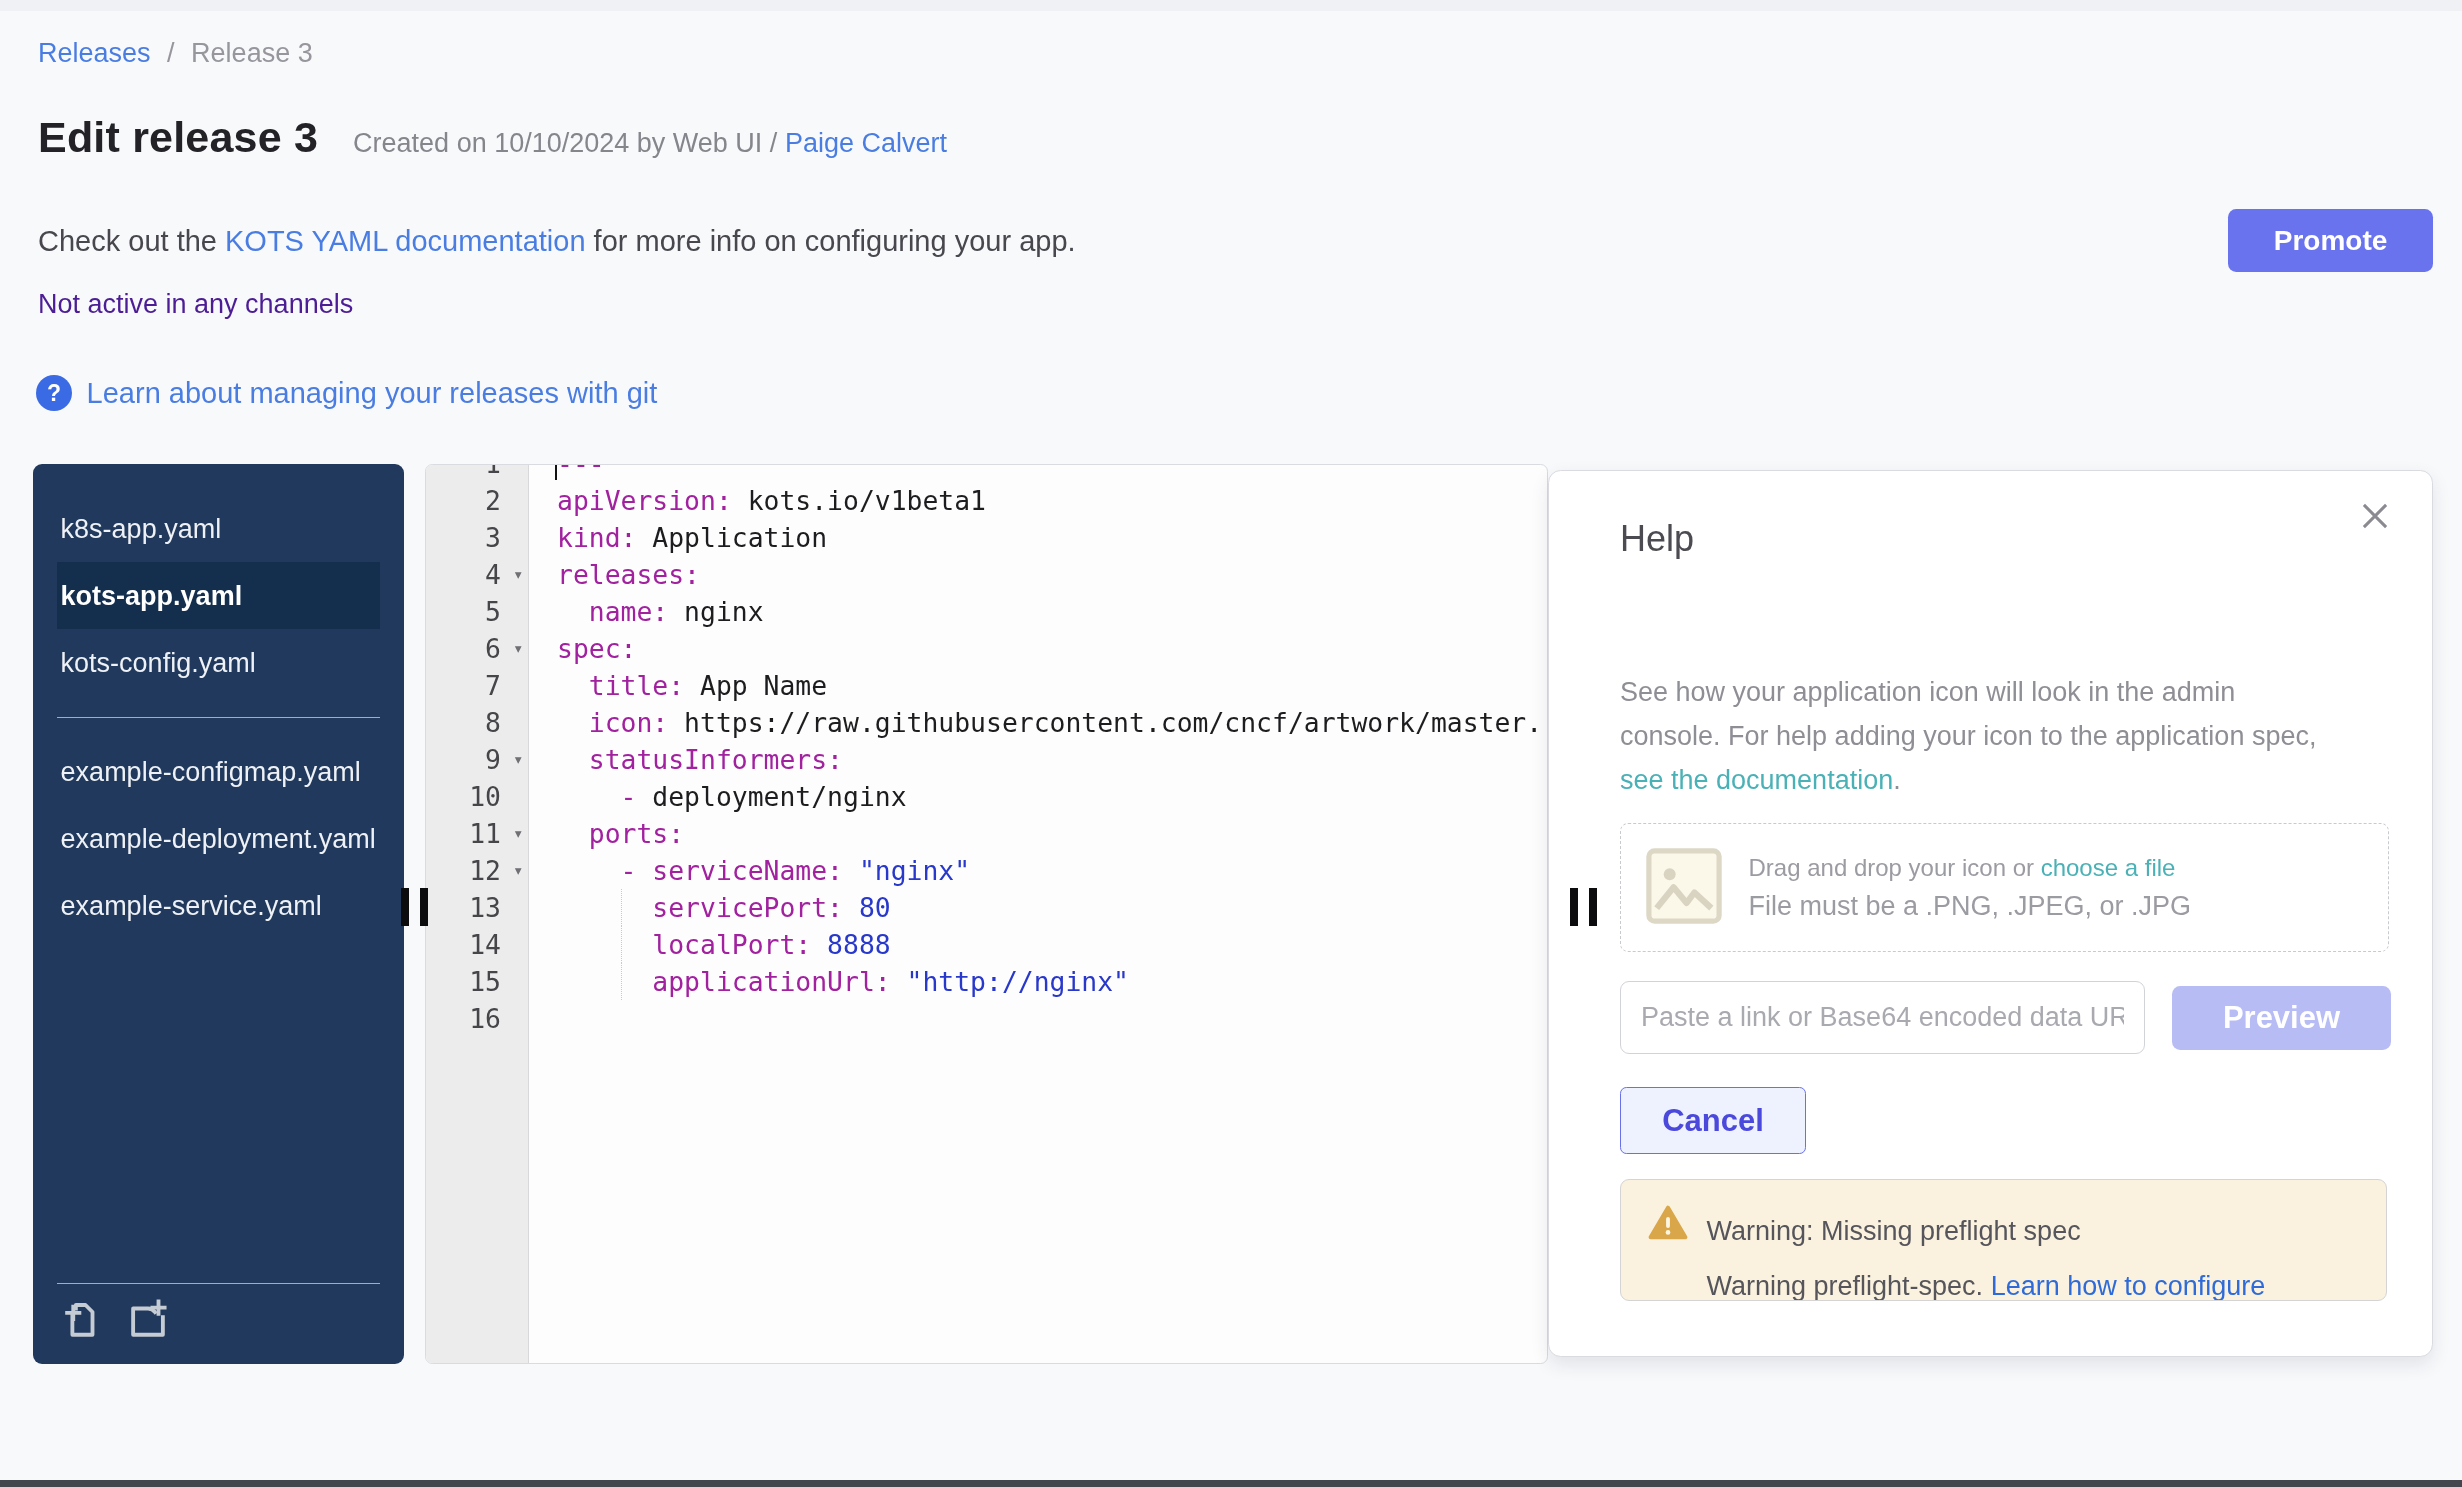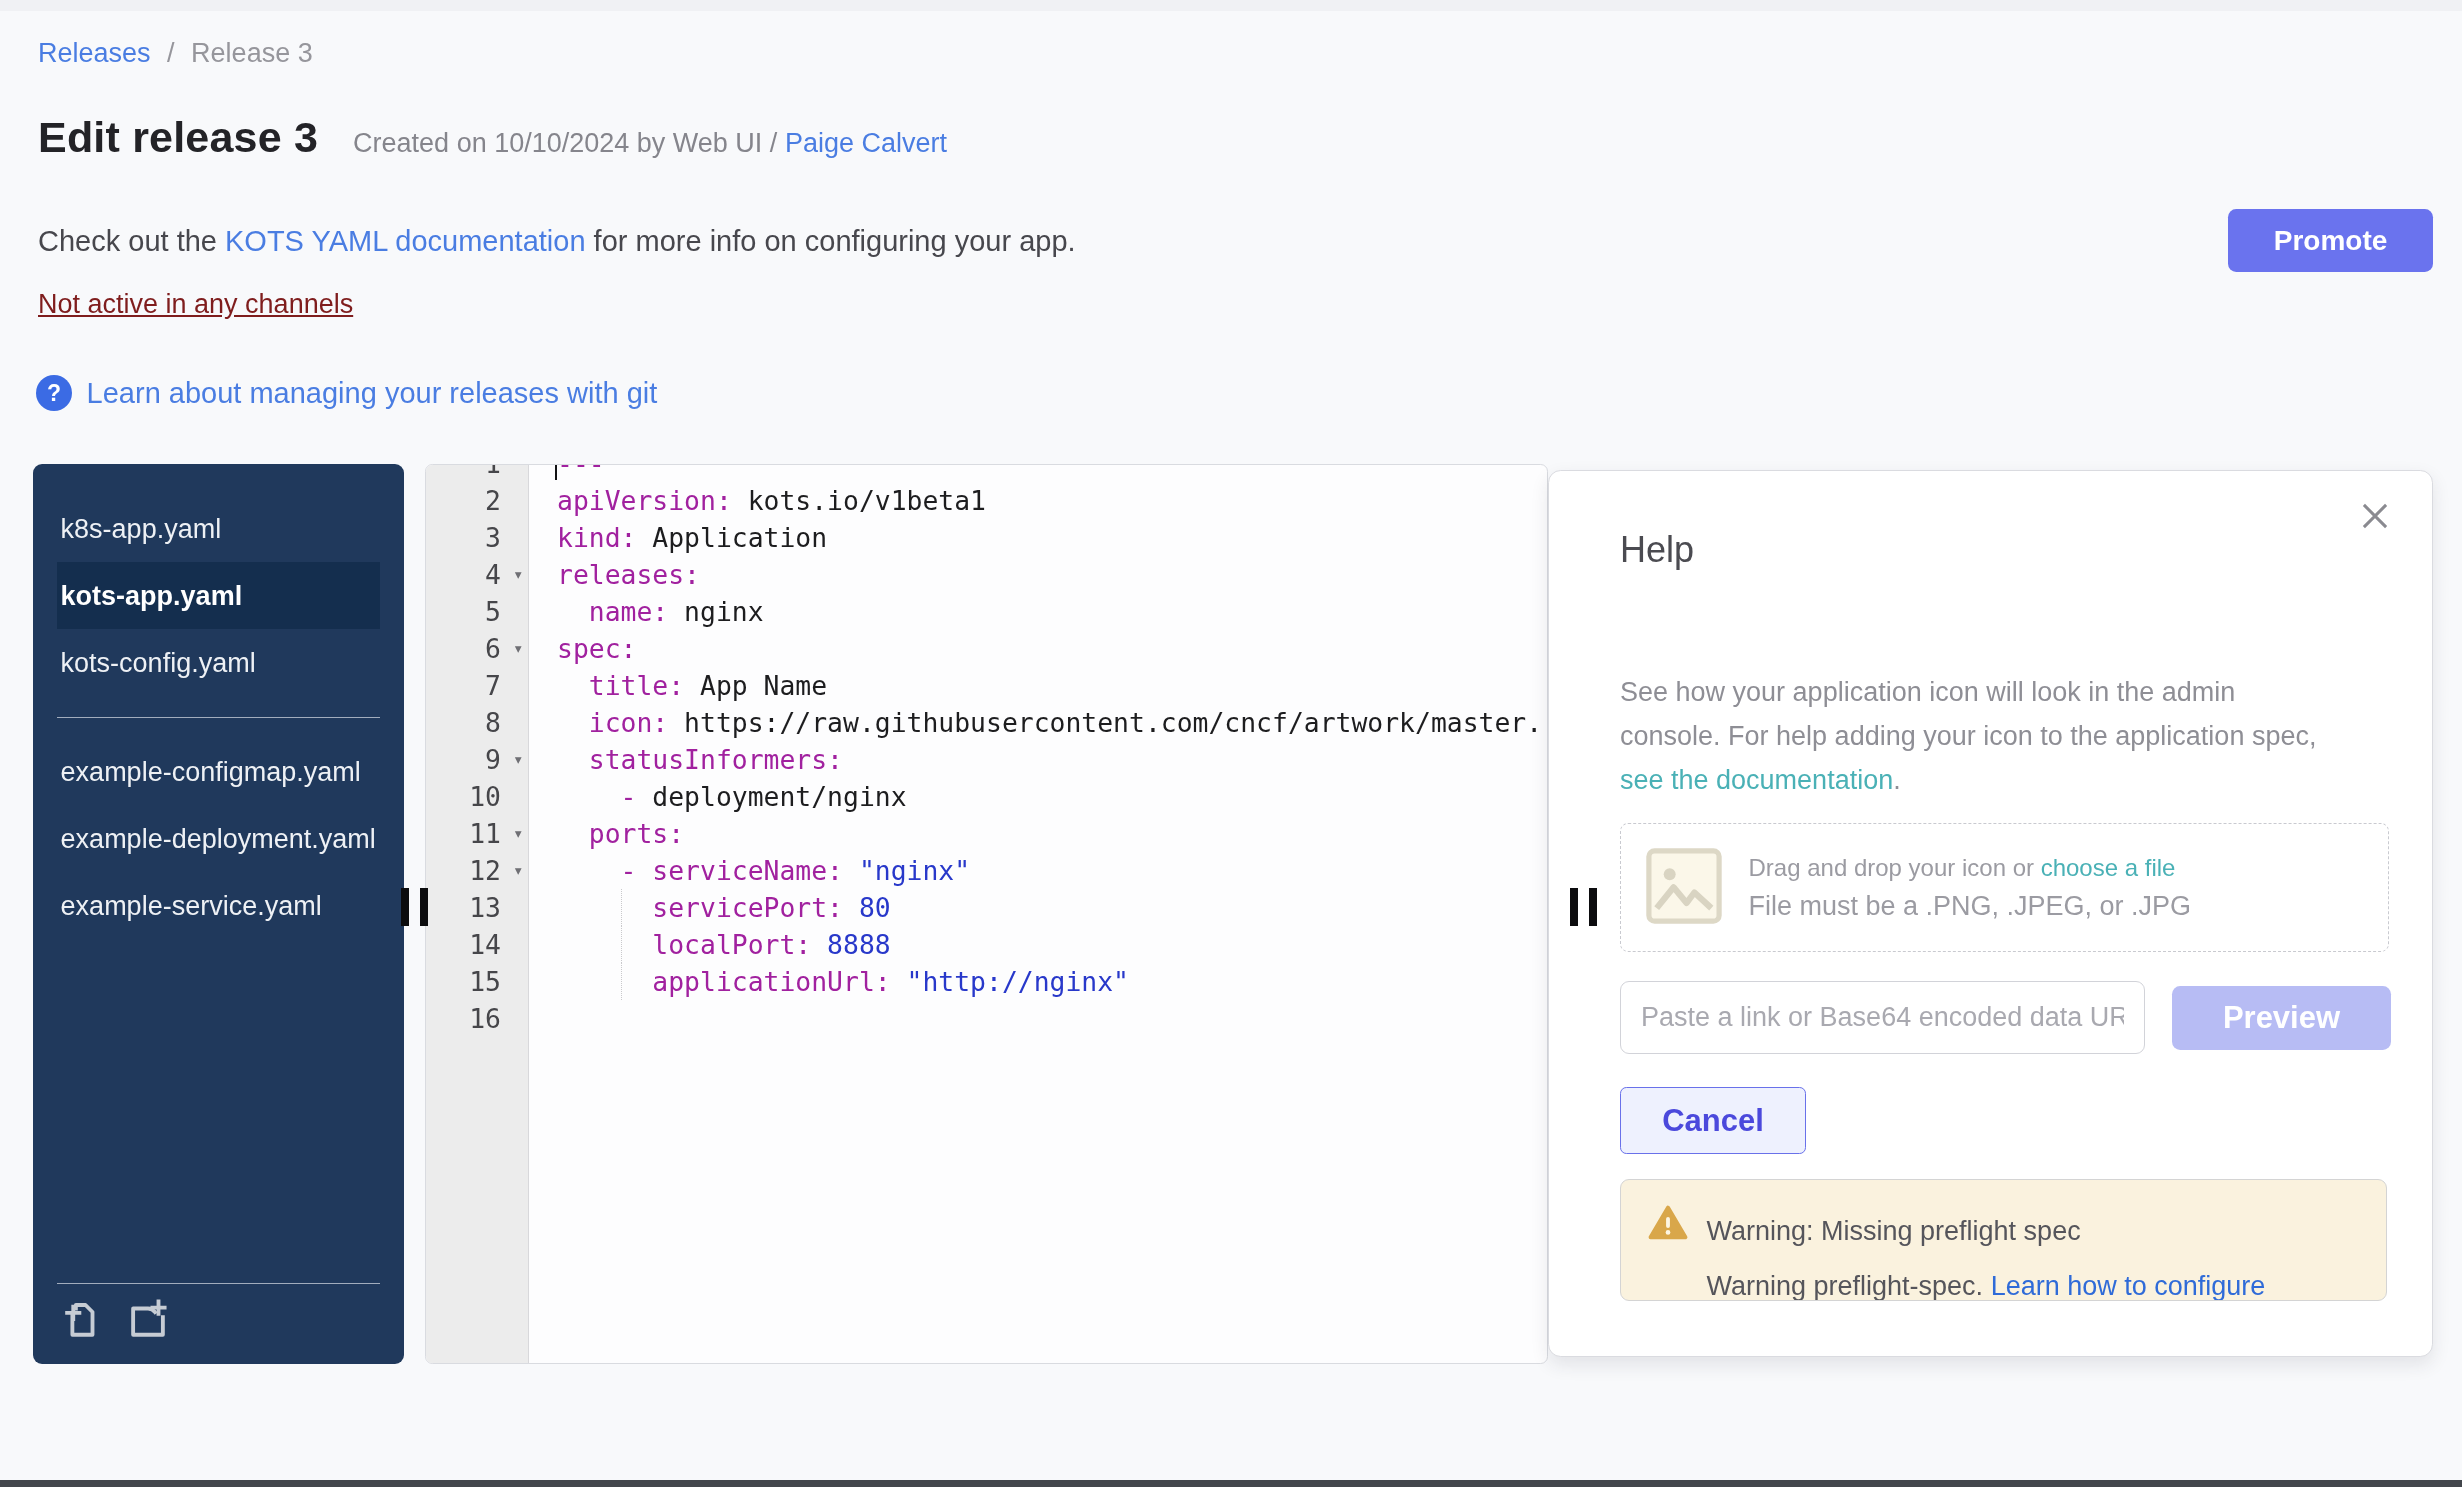--- a/index.html
+++ b/index.html
@@ -14,21 +14,21 @@
   .breadcrumb{position:absolute;left:38px;top:38px;font-size:27px;}
   .crumb-sep{color:#96969c;margin:0 9px;}
   .crumb-cur{color:#96969c;}
   .title-row{position:absolute;left:38px;top:113px;display:flex;align-items:baseline;}
   .page-title{font-size:43px;font-weight:700;color:#232327;letter-spacing:0.2px;}
   .created{margin-left:35px;font-size:27px;color:#85858c;}
   .docs-row{position:absolute;left:38px;top:225px;font-size:29px;color:#47474d;}
   .promote-btn{position:absolute;left:2228px;top:209px;width:205px;height:63px;background:#6a73ee;
                border:none;border-radius:8.2px;color:#fff;font-size:28px;font-weight:700;
                font-family:"Liberation Sans",sans-serif;cursor:pointer;}
-  .channel-status{position:absolute;left:38px;top:289px;font-size:27px;color:#7f1d1d;text-decoration:underline;}
+  .channel-status{position:absolute;left:38px;top:289px;font-size:27px;color:#4c1d95;}
   .git-row{position:absolute;left:36px;top:375px;display:flex;align-items:center;}
   .q-circle{width:36px;height:36px;border-radius:50%;background:#3b6be4;color:#fff;font-size:23px;
             font-weight:700;display:flex;align-items:center;justify-content:center;}
   .git-link{margin-left:14.6px;font-size:29px;color:#4a7de2;}
 
   
   .sidebar{position:absolute;left:33px;top:464px;width:371px;height:900px;background:#20395c;
            border-radius:9px;box-sizing:border-box;padding-top:31px;}
   .file-item{margin:0 24px;padding:14.6px 3.6px;font-size:27px;line-height:38px;color:#eef1f5;
              cursor:pointer;overflow-wrap:break-word;}
@@ -56,21 +56,21 @@
          font:26.4px/37px "DejaVu Sans Mono",monospace;color:#1d1d1f;}
   .c-k{color:#a1219f;} .c-m{color:#a1219f;} .c-v{color:#1d1d1f;} .c-b{color:#2838ca;}
   .guide{position:absolute;left:93px;top:0;height:100%;border-left:1.8px dotted #c9c9cc;}
   .cursor{position:absolute;left:27px;top:1.8px;height:33px;border-left:2.7px solid #121214;}
 
   
   .help-panel{position:absolute;left:1548px;top:470px;width:885px;height:887px;background:#fff;
               border:1.8px solid #dadbe0;border-radius:12.7px;box-sizing:border-box;z-index:4;
               box-shadow:0 7.3px 18px rgba(40,40,60,.10);}
   .close-btn{position:absolute;right:38px;top:25.5px;cursor:pointer;}
-  .help-title{position:absolute;left:71px;top:58px;font-size:36px;color:#4b4b51;font-weight:500;}
+  .help-title{position:absolute;left:71px;top:47px;font-size:36px;color:#4b4b51;font-weight:500;}
   .section-row{position:absolute;left:71px;top:137px;display:flex;align-items:baseline;}
   .section-title{font-size:30px;font-weight:700;color:#3c3c42;}
   .hide-link{margin-left:25.5px;font-size:27px;color:#4ab1b6;}
   .help-desc{position:absolute;left:71px;top:199px;font-size:27px;line-height:44px;color:#8e8e95;}
   .dropzone{position:absolute;left:71px;top:352px;width:769px;height:129px;border:1.8px dashed #c9cad0;
             border-radius:8.2px;box-sizing:border-box;display:flex;align-items:center;padding-left:24px;}
   .dz-text{margin-left:25.5px;}
   .dz-main{font-size:24px;color:#9b9ba2;}
   .dz-sub{font-size:27px;color:#9b9ba2;margin-top:9px;}
   .input-row{position:absolute;left:71px;top:510px;display:flex;align-items:center;gap:27px;}

